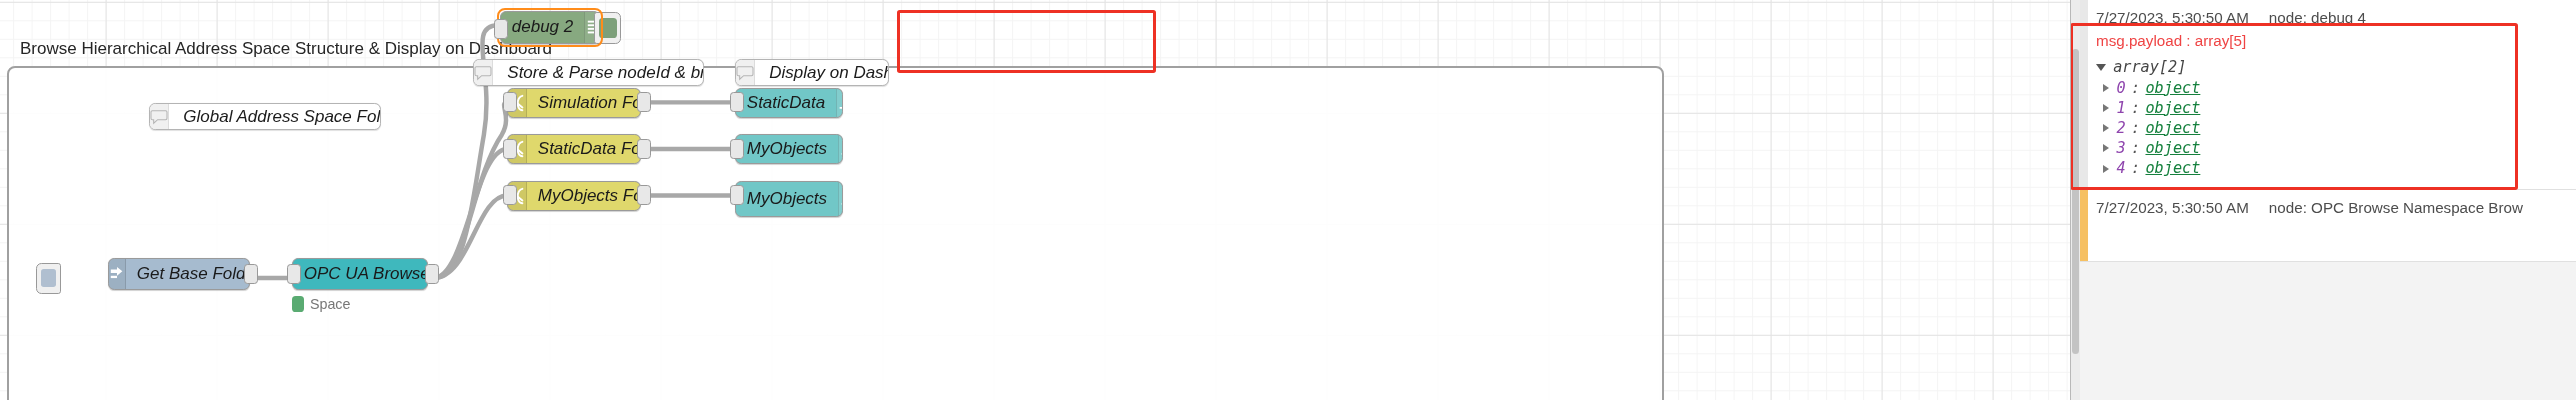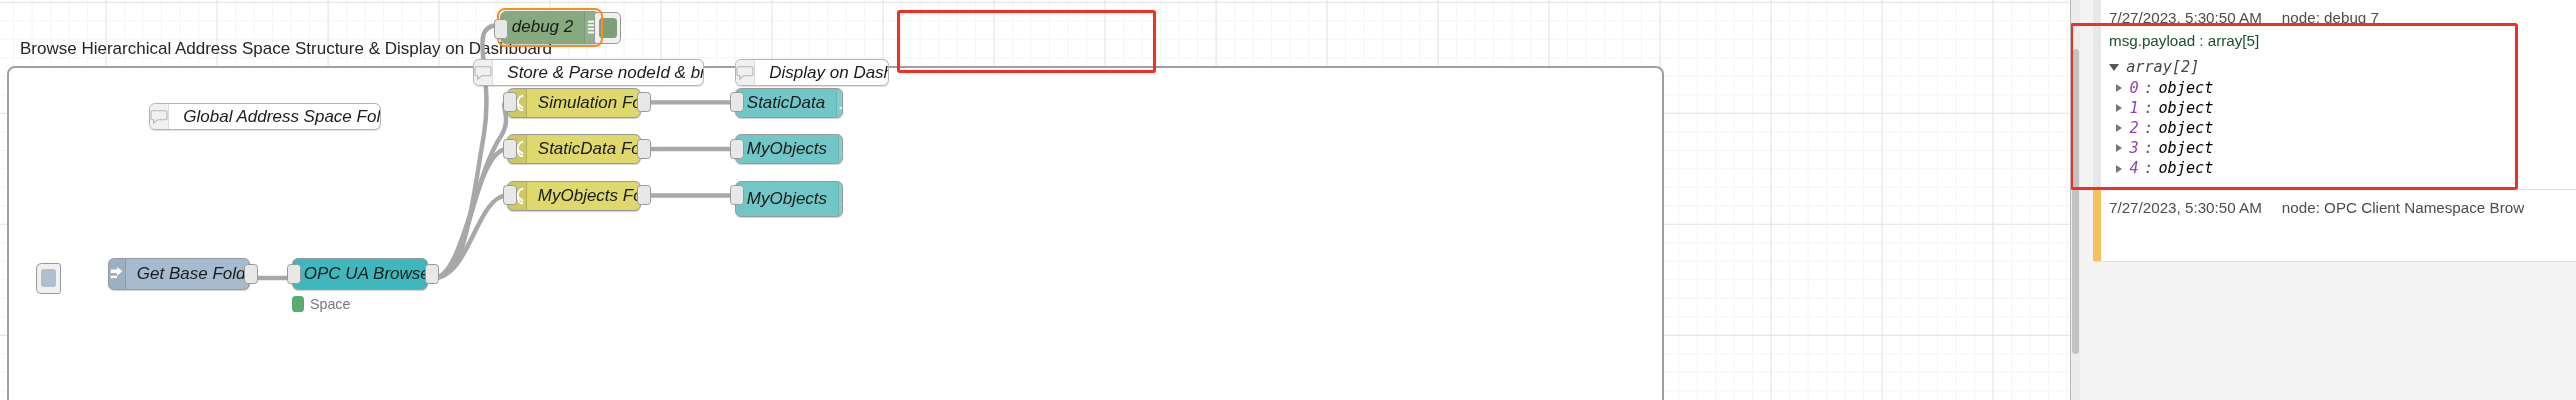--- a/index.html
+++ b/index.html
@@ -155,49 +155,49 @@
   }
   .sb-scrollbar {
     position:absolute; left:0; top:0; width:9px; height:401px;
     background:#ececec;
   }
   .sb-scrollbar .thumb {
     position:absolute; left:0.9px; top:49px; width:7.2px; height:305px;
     background:#c3c3c3; border-radius:3.6px;
   }
 
-  .dbg-list { position:absolute; left:9px; top:0; right:0;padding-left:13px; }
+  .dbg-list { position:absolute; left:9px; top:0; right:0; }
 
   .dbg-msg {
     position:relative;
     background:#fff;
     border-bottom:0.9px solid #e0e0e0;
     padding: 9px 12.5px 10.8px 16px;
   }
   .dbg-msg .accent {
     position:absolute; left:0; top:0; bottom:0; width:8px;
   }
   .dbg-head {
     font-size:15.2px; color:#4d4d4d; white-space:nowrap;
     display:flex; gap:20px; margin-bottom:6.3px;
   }
   .dbg-topic {
-    font-size:15.2px; color:#14532d; margin-bottom:8px; white-space:nowrap;
+    font-size:15.2px; color:#ef4444; margin-bottom:8px; white-space:nowrap;
   }
   .dbg-row {
     font-family:"DejaVu Sans Mono", monospace;
     font-size:15.2px; font-style:italic;
     color:#555; white-space:nowrap;
     line-height:1.33;
     padding-left: 7.2px;
     display:flex; align-items:baseline; gap:5.4px;
   }
   .dbg-row.root { padding-left:0px; color:#444; }
   .dbg-row .idx { color:#8e44ad; font-style:italic; }
-  .dbg-row .typ { color:#000000; font-style:italic; }
+  .dbg-row .typ { color:#15803d; font-style:italic;text-decoration:underline; }
   .tri {
     display:inline-block; width:0;height:0;
     border-left:6.3px solid #777;
     border-top:4.5px solid transparent;
     border-bottom:4.5px solid transparent;
     margin-right:1.8px;
     position:relative; top:-0.9px;
   }
   .tri.open {
     border-left:5.4px solid transparent;
@@ -384,21 +384,21 @@
     <div class="sb-scrollbar">
       <div class="thumb"></div>
     </div>
 
     <div class="dbg-list">
 
       <div class="dbg-msg" style="height:190px;">
         <div class="accent" style="background:#e8e8e8;"></div>
         <div class="dbg-head">
           <span>7/27/2023, 5:30:50 AM</span>
-          <span>node: debug 7</span>
+          <span>node: debug 4</span>
         </div>
         <div class="dbg-topic">msg.payload : array[5]</div>
 
         <div class="dbg-row root">
           <span class="tri open"></span>
           <span>array[2]</span>
         </div>
 
         <div class="dbg-row">
           <span class="tri"></span>
@@ -429,21 +429,21 @@
           <span class="idx">4</span>
             <span>:</span>
           <span class="typ">object</span>
         </div>
       </div>
 
       <div class="dbg-msg" style="height:72px;">
         <div class="accent" style="background:#f6c062;"></div>
         <div class="dbg-head">
           <span>7/27/2023, 5:30:50 AM</span>
-          <span>node: OPC Client Namespace Brow</span>
+          <span>node: OPC Browse Namespace Brow</span>
         </div>
       </div>
 
     </div>
 
     <div class="annot" style="left:-0.9px; top:23px; width:448px; height:167px;"></div>
   </div>
 
 </div>
 

